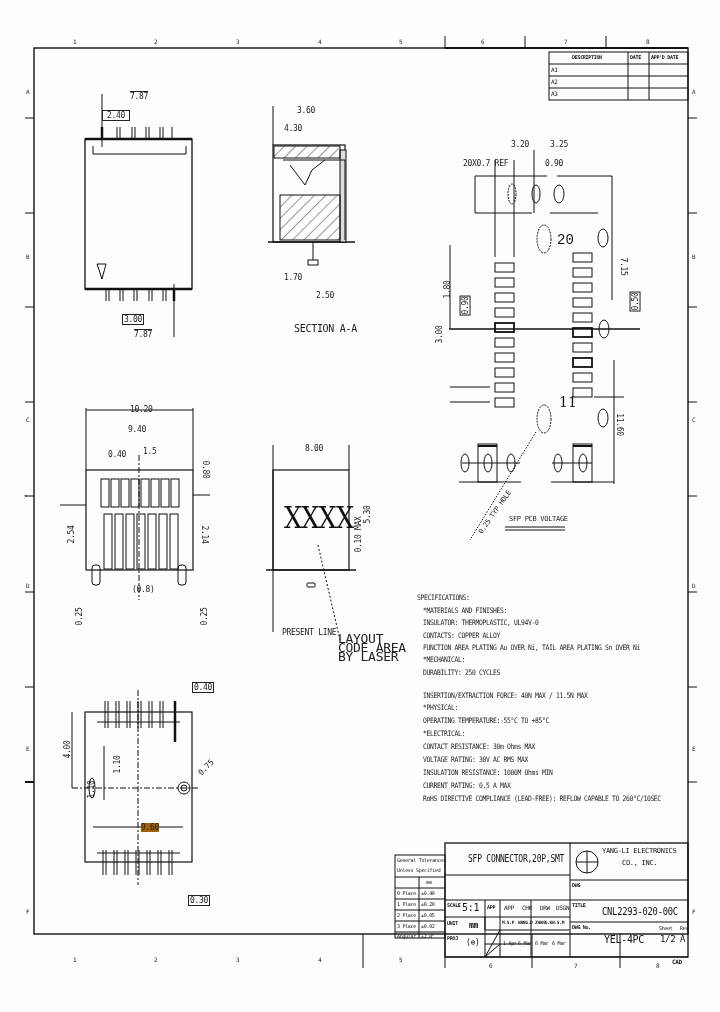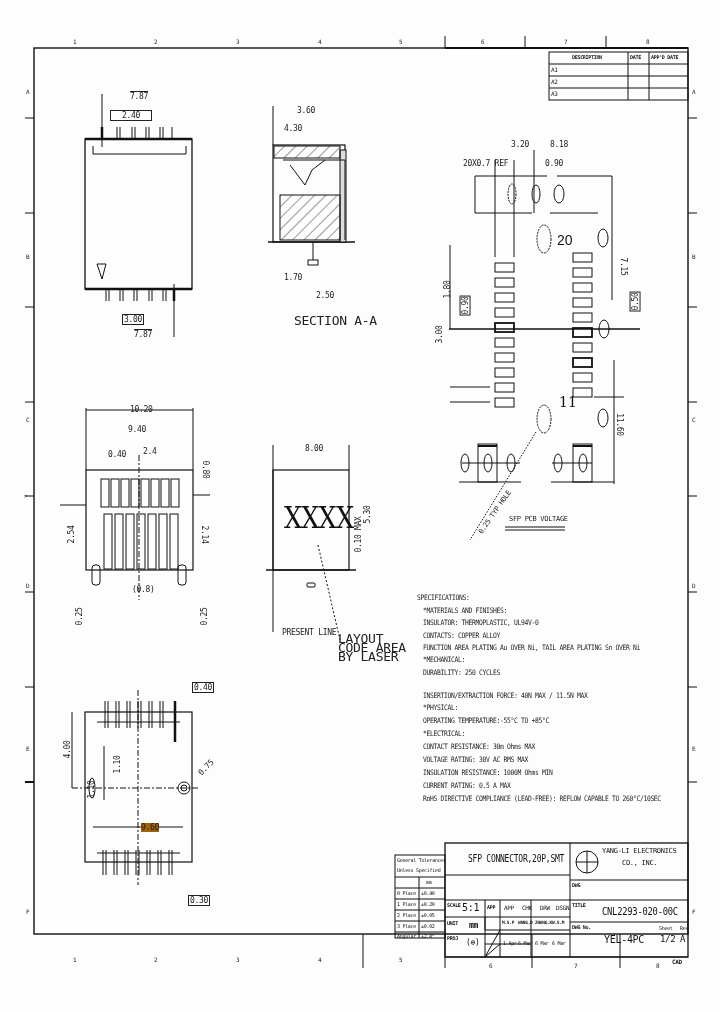--- a/index.html
+++ b/index.html
@@ -315,38 +315,38 @@
   <span class="tb-cell" style="left:572px;top:54px;font-size:5px;font-weight:bold">DESCRIPTION</span>
   <span class="tb-cell" style="left:630px;top:54px;font-size:5px;font-weight:bold">DATE</span>
   <span class="tb-cell" style="left:651px;top:54px;font-size:5px;font-weight:bold">APP'D DATE</span>
   <span class="tb-cell" style="left:551px;top:66px;font-size:6px">A1</span>
   <span class="tb-cell" style="left:551px;top:78px;font-size:6px">A2</span>
   <span class="tb-cell" style="left:551px;top:90px;font-size:6px">A3</span>
 </div>
 
 <div>
   <span class="t" style="left:130px;top:92px;text-decoration:overline">7.87</span>
-  <span class="t" style="left:110px;top:110px;border:1px solid #222;padding:0 11px">2.40</span>
+  <span class="t" style="left:102px;top:110px;border:1px solid #222;padding:0 4px">2.40</span>
   <span class="t" style="left:122px;top:314px;border:1px solid #222;padding:0 1px">3.00</span>
   <span class="t" style="left:134px;top:330px;text-decoration:overline">7.87</span>
 </div>
 
 <div>
   <span class="t" style="left:297px;top:106px">3.60</span>
   <span class="t" style="left:284px;top:124px">4.30</span>
   <span class="t" style="left:284px;top:273px">1.70</span>
   <span class="t" style="left:316px;top:291px">2.50</span>
-  <span class="t" style="left:294px;top:316px;font-size:13px">SECTION A-A</span>
+  <span class="t" style="left:294px;top:324px;font-size:10px">SECTION A-A</span>
 </div>
 
 <div>
   <span class="t" style="left:130px;top:405px">10.20</span>
   <span class="t" style="left:128px;top:425px">9.40</span>
   <span class="t" style="left:108px;top:450px">0.40</span>
-  <span class="t" style="left:143px;top:447px">2.4</span>
+  <span class="t" style="left:143px;top:447px">1.5</span>
   <span class="t" style="left:62px;top:530px;transform:rotate(-90deg)">2.54</span>
   <span class="t" style="left:195px;top:530px;transform:rotate(90deg)">2.14</span>
   <span class="t" style="left:70px;top:612px;transform:rotate(-90deg)">0.25</span>
   <span class="t" style="left:195px;top:612px;transform:rotate(-90deg)">0.25</span>
   <span class="t" style="left:196px;top:465px;transform:rotate(90deg)">0.80</span>
   <span class="t" style="left:132px;top:585px">(0.8)</span>
 </div>
 
 <div>
   <span class="t" style="left:305px;top:444px">8.00</span>
@@ -362,30 +362,30 @@
   <span class="t" style="left:58px;top:745px;transform:rotate(-90deg)">4.00</span>
   <span class="t" style="left:82px;top:785px;transform:rotate(-90deg)">1.10</span>
   <span class="t" style="left:141px;top:823px;background:#a16207">9.60</span>
   <span class="t" style="left:192px;top:682px;border:1px solid #222;padding:0 1px">0.40</span>
   <span class="t" style="left:188px;top:895px;border:1px solid #222;padding:0 1px">0.30</span>
   <span class="t" style="left:197px;top:763px;transform:rotate(-45deg)">0.75</span>
 </div>
 
 <div>
   <span class="t" style="left:511px;top:140px">3.20</span>
-  <span class="t" style="left:550px;top:140px">8.18</span>
+  <span class="t" style="left:550px;top:140px">3.25</span>
   <span class="t" style="left:463px;top:159px">20X0.7 REF</span>
   <span class="t" style="left:545px;top:159px">0.90</span>
   <span class="t" style="left:438px;top:285px;transform:rotate(-90deg)">1.80</span>
   <span class="t" style="left:455px;top:300px;transform:rotate(-90deg);border:1px solid #222">0.90</span>
   <span class="t" style="left:614px;top:262px;transform:rotate(90deg)">7.15</span>
   <span class="t" style="left:625px;top:296px;transform:rotate(-90deg);border:1px solid #222">0.50</span>
   <span class="t" style="left:430px;top:330px;transform:rotate(-90deg)">3.00</span>
   <span class="t" style="left:608px;top:420px;transform:rotate(90deg)">11.60</span>
-  <span class="abs" style="left:557px;top:232px;font-family:Liberation Sans, sans-serif;font-size:14px">20</span>
+  <span class="abs" style="left:557px;top:232px;font-family:Liberation Mono, monospace;font-size:14px">20</span>
   <span class="abs" style="left:559px;top:394px;font-family:'DejaVu Serif','Liberation Serif',serif;font-size:14px">11</span>
   <span class="t" style="left:470px;top:508px;transform:rotate(-55deg);font-size:7px">0.25 TYP HOLE</span>
   <span class="t" style="left:509px;top:515px;font-size:7px">SFP PCB VOLTAGE</span>
 </div>
 
 <div>
   <span class="spec" style="left:417px;top:592px">SPECIFICATIONS:</span>
   <span class="spec" style="top:605px">*MATERIALS AND FINISHES:</span>
   <span class="spec" style="top:617px">INSULATOR: THERMOPLASTIC, UL94V-0</span>
   <span class="spec" style="top:630px">CONTACTS: COPPER ALLOY</span>

